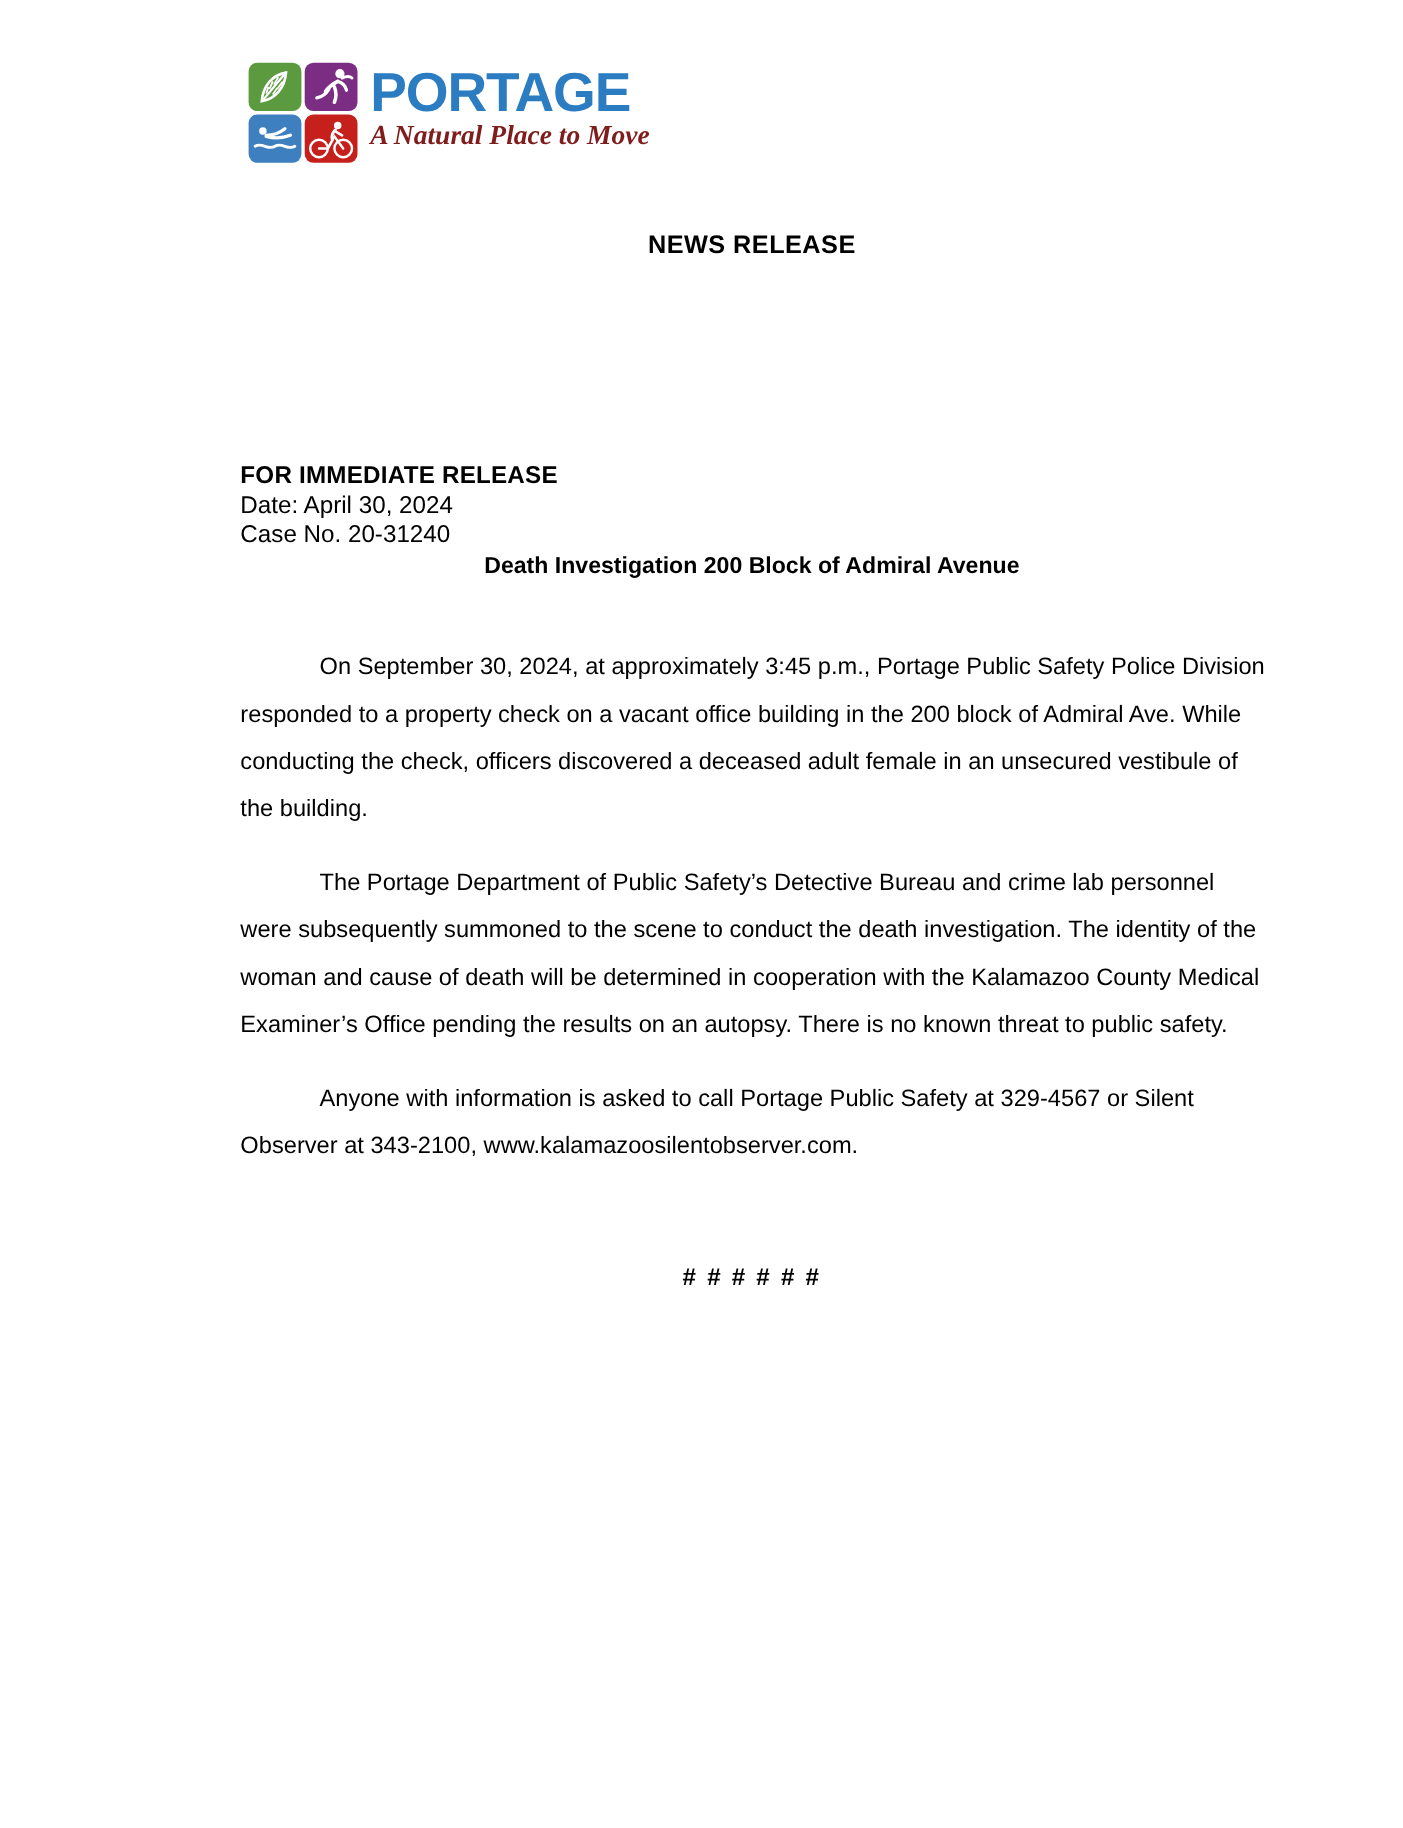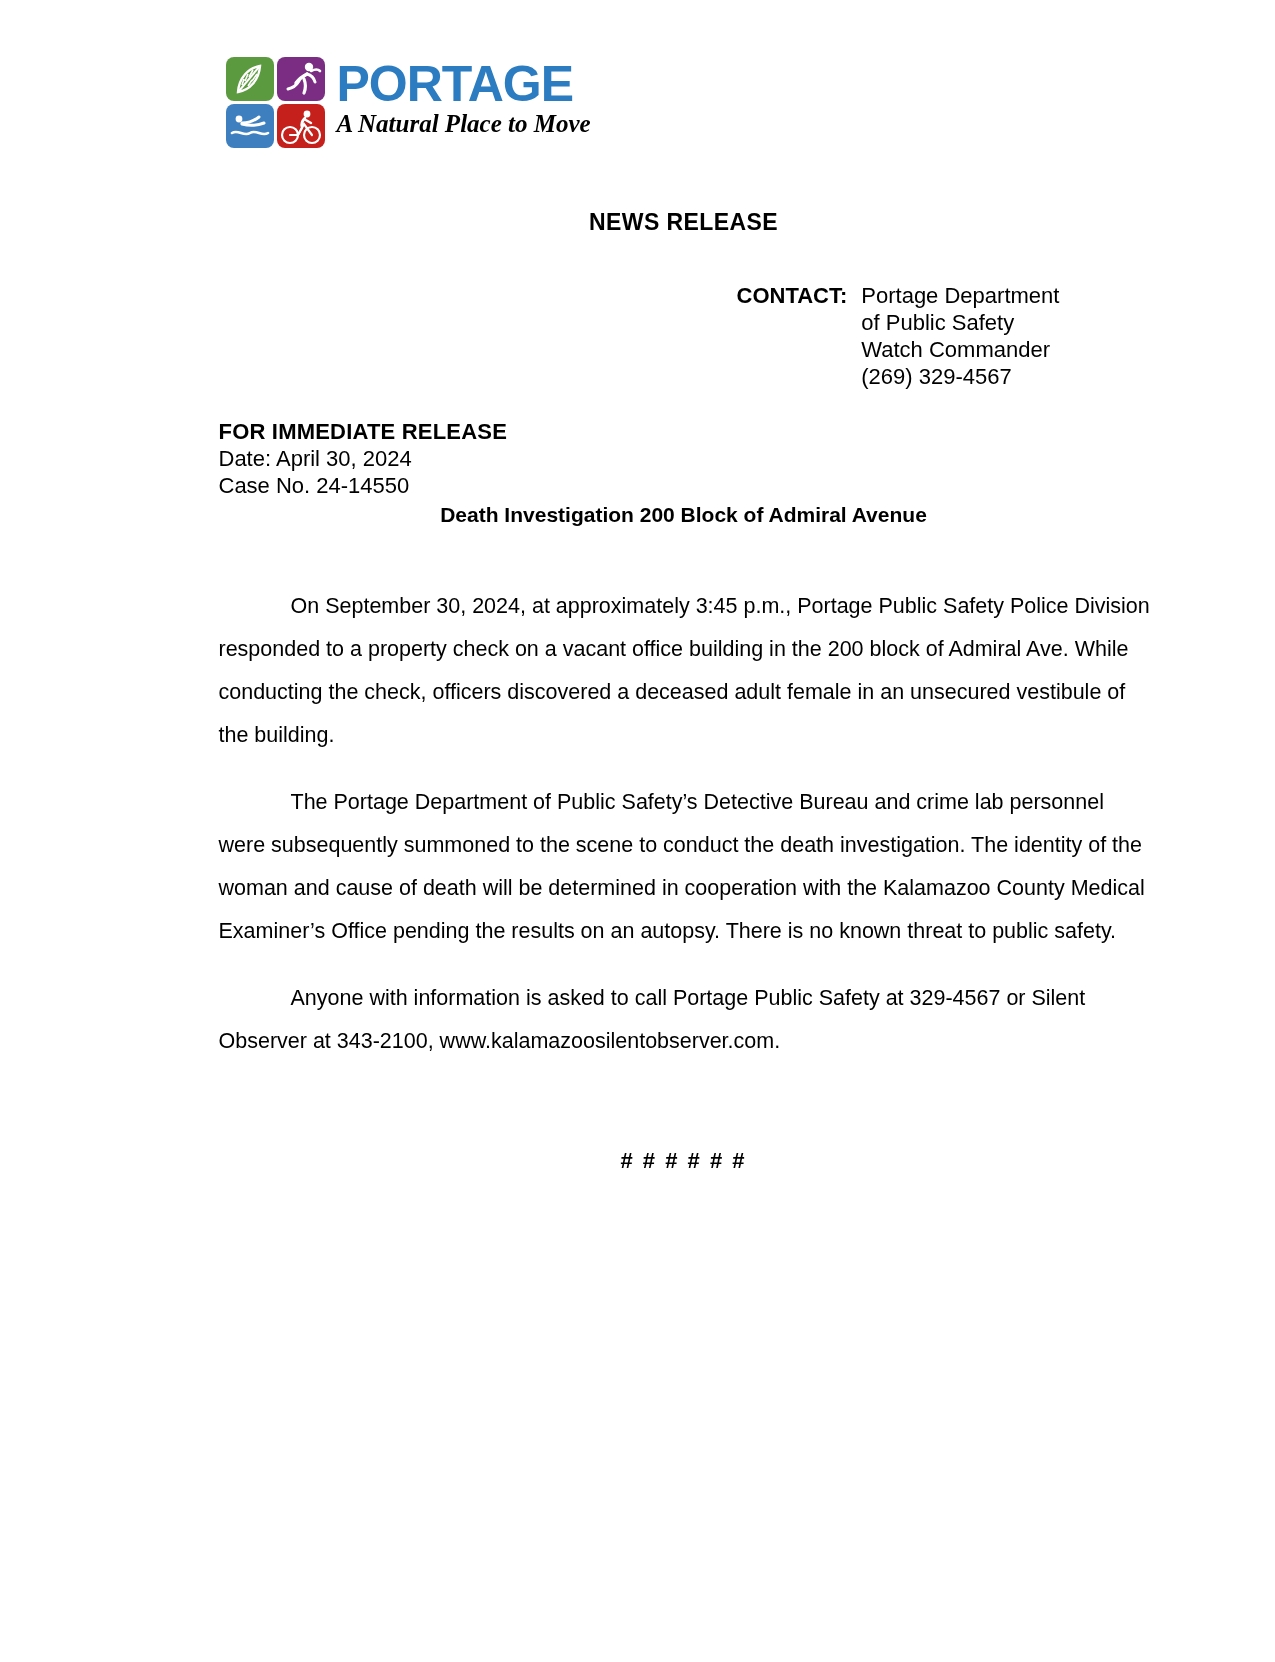--- a/index.html
+++ b/index.html
@@ -65,21 +65,21 @@
     line-height: 50px;
     letter-spacing: -1px;
     color: #2b7cc0;
   }
   .tagline {
     font-family: "Liberation Serif", serif;
     font-style: italic;
     font-weight: bold;
     font-size: 25px;
     line-height: 28px;
-    color: #000000;
+    color: #7f1d1d;
     margin-top: 1px;
     letter-spacing: 0px;
   }
 
   
   .news-release-title {
     position: absolute;
     left: 0;
     top: 209px;
     width: 930px;
@@ -205,34 +205,25 @@
 
       </div>
       <div class="logo-words">
         <div class="wordmark">PORTAGE</div>
         <div class="tagline">A Natural Place to Move</div>
       </div>
     </div>
 
     <div class="news-release-title">NEWS RELEASE</div>
 
-    <div class="contact-block">
-      <div class="contact-label">CONTACT:</div>
-      <div class="contact-lines">
-        <div>Portage Department</div>
-        <div>of Public Safety</div>
-        <div>Watch Commander</div>
-        <div>(269) 329-4567</div>
-      </div>
-    </div>
 
     <div class="release-block">
       <div class="release-heading">FOR IMMEDIATE RELEASE</div>
       <div>Date:  April 30, 2024</div>
-      <div>Case No.  24-14550</div>
+      <div>Case No.  20-31240</div>
     </div>
 
     <div class="headline">Death Investigation 200 Block of Admiral Avenue</div>
 
     <div class="body-copy">
       <p>On September 30, 2024, at approximately 3:45 p.m., Portage Public Safety Police Division responded to a property check on a vacant office building in the 200 block of Admiral Ave.  While conducting the check, officers discovered a deceased adult female in an unsecured vestibule of the building.</p>
       <p>The Portage Department of Public Safety’s Detective Bureau and crime lab personnel were subsequently summoned to the scene to conduct the death investigation. The identity of the woman and cause of death will be determined in cooperation with the Kalamazoo County Medical Examiner’s Office pending the results on an autopsy.  There is no known threat to public safety.</p>
       <p>Anyone with information is asked to call Portage Public Safety at 329-4567 or Silent Observer at 343-2100, www.kalamazoosilentobserver.com.</p>
     </div>
 

